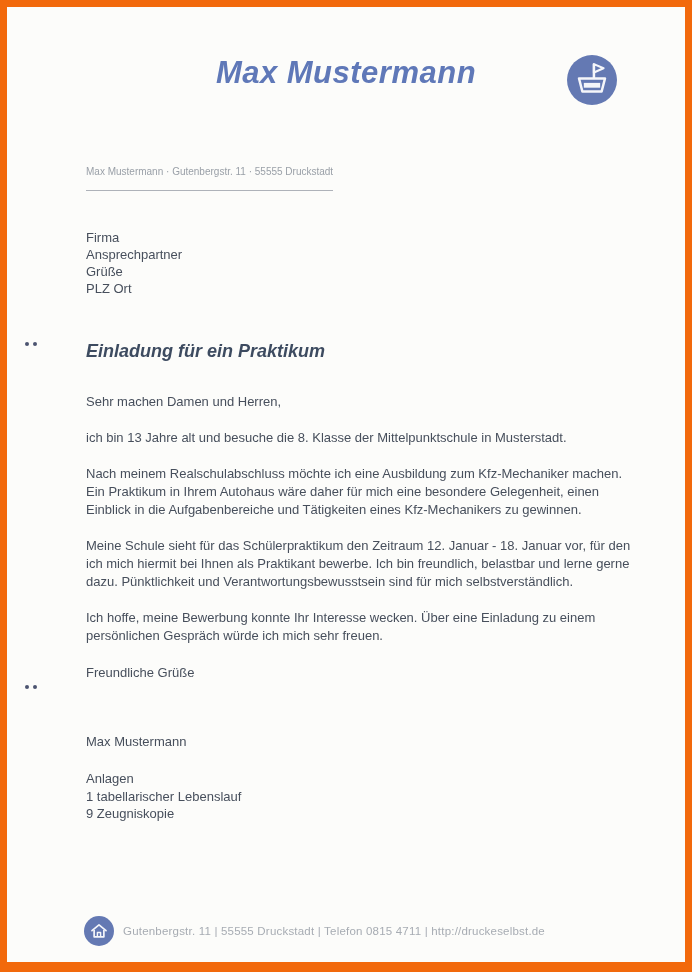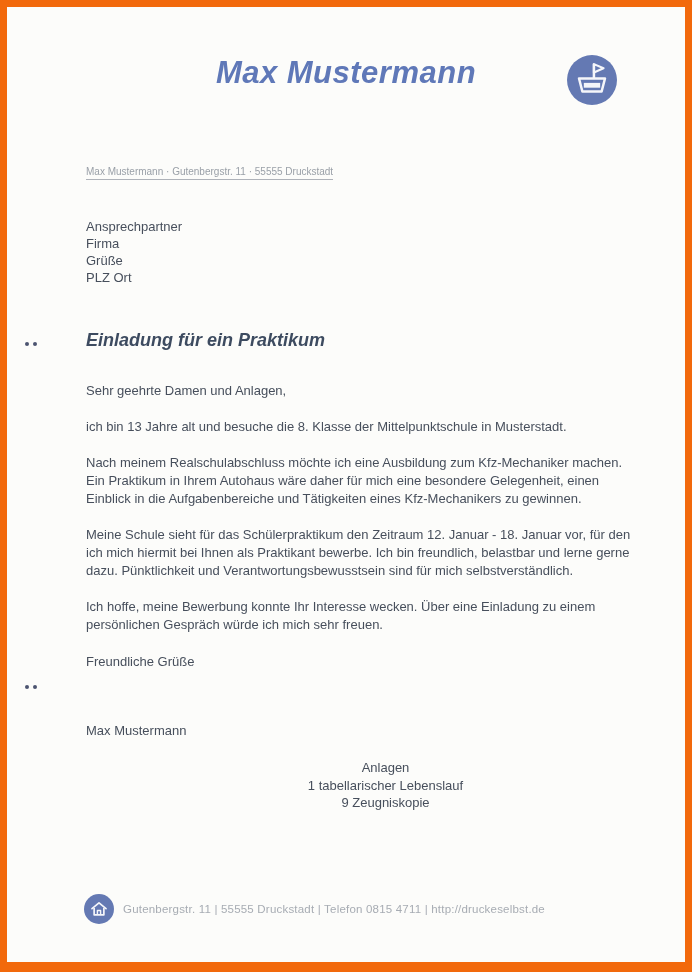--- a/index.html
+++ b/index.html
@@ -44,21 +44,21 @@
   }
   
   .sender-line-wrap {
     margin: 48px 0 0 79px;
   }
   .sender-line {
     display: inline-block;
     font-size: 10px;
     color: #9aa0a8;
     border-bottom: 1px solid #aeb2b9;
-    padding-bottom: 2px;
+    padding-bottom: 13px;
   }
   
   .recipient {
     margin: 38px 0 0 79px;
     font-size: 13px;
     line-height: 17px;
     color: #474f5c;
   }
   
   .letter-date {
@@ -99,26 +99,26 @@
   }
   .letter-body p { margin: 0 0 18px 0; }
   .closing   { margin: 20px 0 0 79px; font-size: 13px; color: #474f5c; }
   .signature { margin: 54px 0 0 79px; font-size: 13px; color: #474f5c; }
   .enclosures {
     margin: 21px 0 0 79px;
     font-size: 13px;
     line-height: 17.5px;
     color: #474f5c;
   }
-  .enclosures p { margin: 0; text-align: center; }
+  .enclosures p { margin: 0; }
   
   .letter-footer {
     position: absolute;
     left: 77px;
-    bottom: 38px;
+    bottom: 16px;
     display: flex;
     align-items: center;
     gap: 9px;
   }
   .home-badge { width: 30px; height: 30px; }
   .footer-text {
     font-size: 11.5px;
     color: #a7acb3;
     letter-spacing: 0.2px;
   }
@@ -139,40 +139,40 @@
         <rect x="17.5" y="29" width="17" height="5" fill="#f5f6fa"></rect>
       </svg>
     </span>
   </div>
 
   <div class="sender-line-wrap">
     <span class="sender-line">Max Mustermann · Gutenbergstr. 11 · 55555 Druckstadt</span>
   </div>
 
   <div class="recipient">
+    <div>Firma</div>
     <div>Ansprechpartner</div>
-    <div>Firma</div>
     <div>Grüße</div>
     <div>PLZ Ort</div>
   </div>
 
 
   <div class="foldmark fm-top">
     <span class="dot"></span>
     <span class="dot"></span>
   </div>
   <div class="foldmark fm-bottom">
     <span class="dot"></span>
     <span class="dot"></span>
   </div>
 
   <h2 class="subject">Einladung für ein Praktikum</h2>
 
   <div class="letter-body">
-    <p>Sehr geehrte Damen und Anlagen,</p>
+    <p>Sehr machen Damen und Herren,</p>
     <p>ich bin 13 Jahre alt und besuche die 8. Klasse der Mittelpunktschule in Musterstadt.</p>
     <p>Nach meinem Realschulabschluss möchte ich eine Ausbildung zum Kfz-Mechaniker machen. Ein Praktikum in Ihrem Autohaus wäre daher für mich eine besondere Gelegenheit, einen Einblick in die Aufgabenbereiche und Tätigkeiten eines Kfz-Mechanikers zu gewinnen.</p>
     <p>Meine Schule sieht für das Schülerpraktikum den Zeitraum 12. Januar - 18. Januar vor, für den ich mich hiermit bei Ihnen als Praktikant bewerbe. Ich bin freundlich, belastbar und lerne gerne dazu. Pünktlichkeit und Verantwortungsbewusstsein sind für mich selbstverständlich.</p>
     <p>Ich hoffe, meine Bewerbung konnte Ihr Interesse wecken. Über eine Einladung zu einem persönlichen Gespräch würde ich mich sehr freuen.</p>
   </div>
 
   <p class="closing">Freundliche Grüße</p>
   <p class="signature">Max Mustermann</p>
 
   <div class="enclosures">

